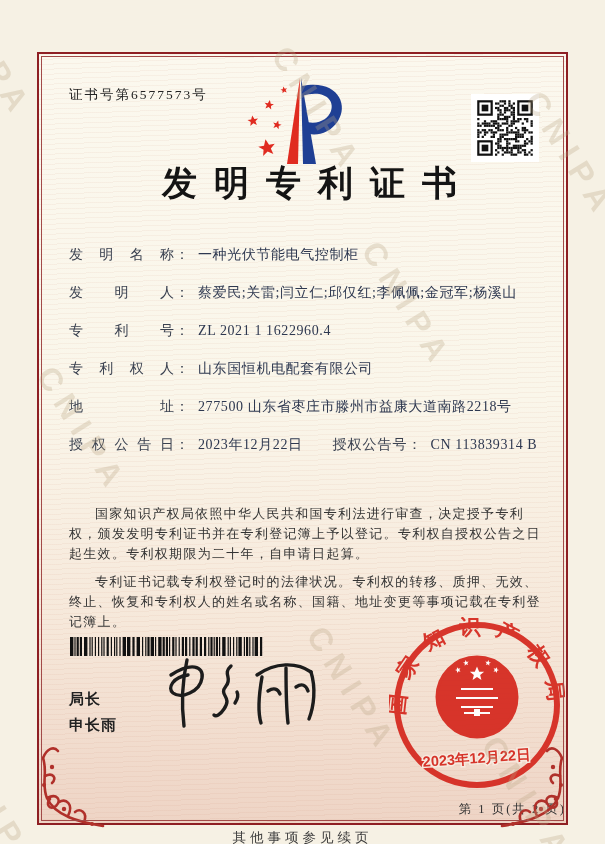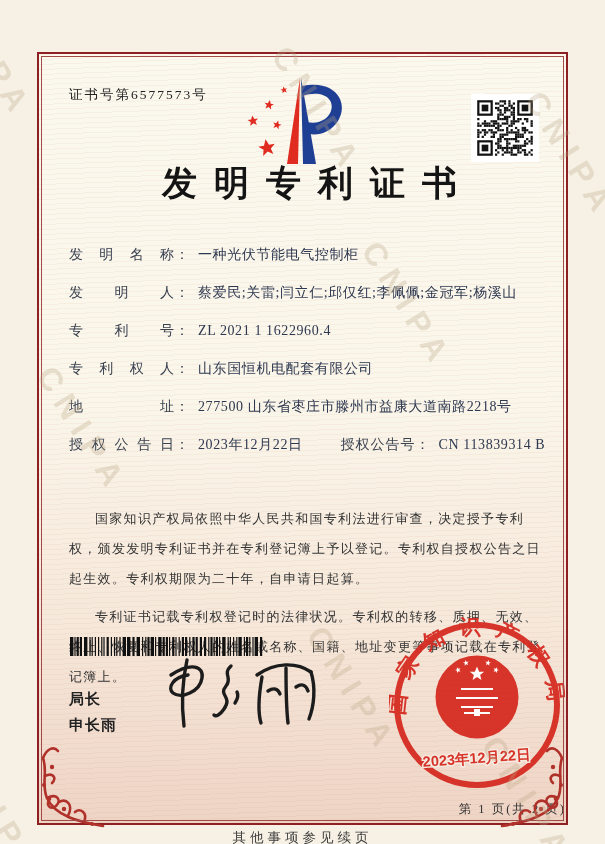--- a/index.html
+++ b/index.html
@@ -43,24 +43,24 @@
   }
   
   .fields{position:absolute;left:30px;top:192px;width:488px;font-size:14px;color:#31394a;}
   .frow{height:38px;white-space:nowrap;}
   .flabel{
     display:inline-block;width:106px;vertical-align:top;
     text-align:justify;text-align-last:justify;letter-spacing:1px;color:#3a4150;
   }
   .fcolon{display:inline-block;color:#3a4150;}
   .fvalue{display:inline-block;margin-left:9px;letter-spacing:0.6px;color:#2e3850;}
-  .fpair2{display:inline-block;margin-left:38px;text-decoration:underline;}
+  .fpair2{display:inline-block;margin-left:30px;text-decoration:underline;}
   
   .paras{position:absolute;left:30px;top:450px;width:480px;
-    font-size:13px;line-height:30px;letter-spacing:1.3px;color:#343434;}
+    font-size:13px;line-height:20px;letter-spacing:1.3px;color:#343434;}
   .paras p{margin:0 0 8px 0;text-indent:2em;}
   
   .barcode{position:absolute;left:30px;top:583px;width:198px;height:19px;}
   .signer{position:absolute;left:30px;top:632px;
     font-family:"Liberation Sans", sans-serif;font-size:15px;font-weight:600;
     color:#222;line-height:26px;letter-spacing:1px;}
   .signature{position:absolute;left:118px;top:598px;width:175px;height:82px;}
   .seal{position:absolute;left:350px;top:563px;width:176px;height:176px;}
   .page-info{position:absolute;top:747px;left:0;width:100%;text-align:right;
     font-size:12.5px;letter-spacing:2px;color:#333;}

